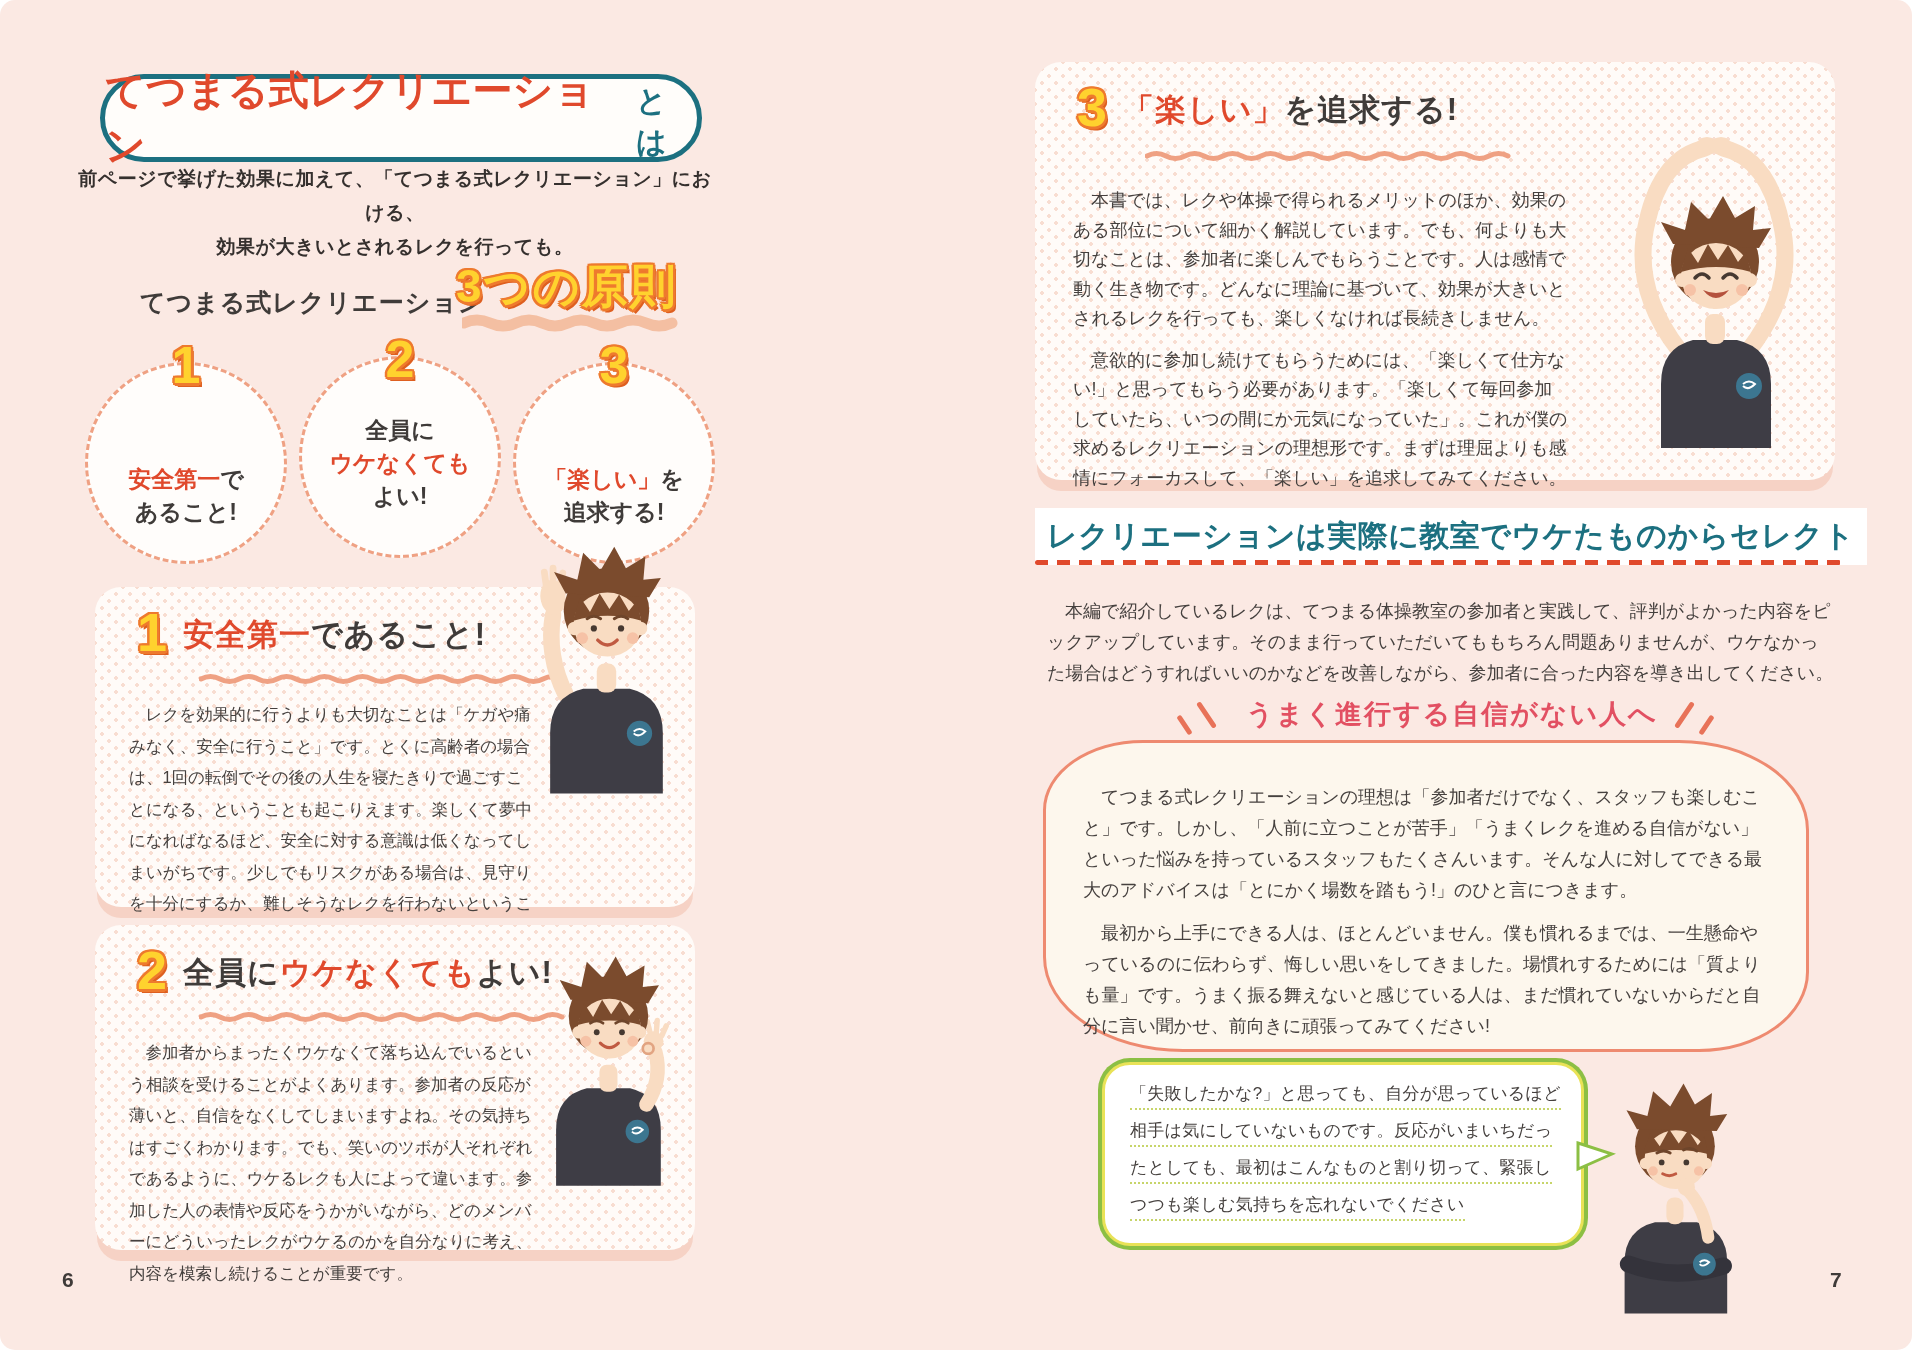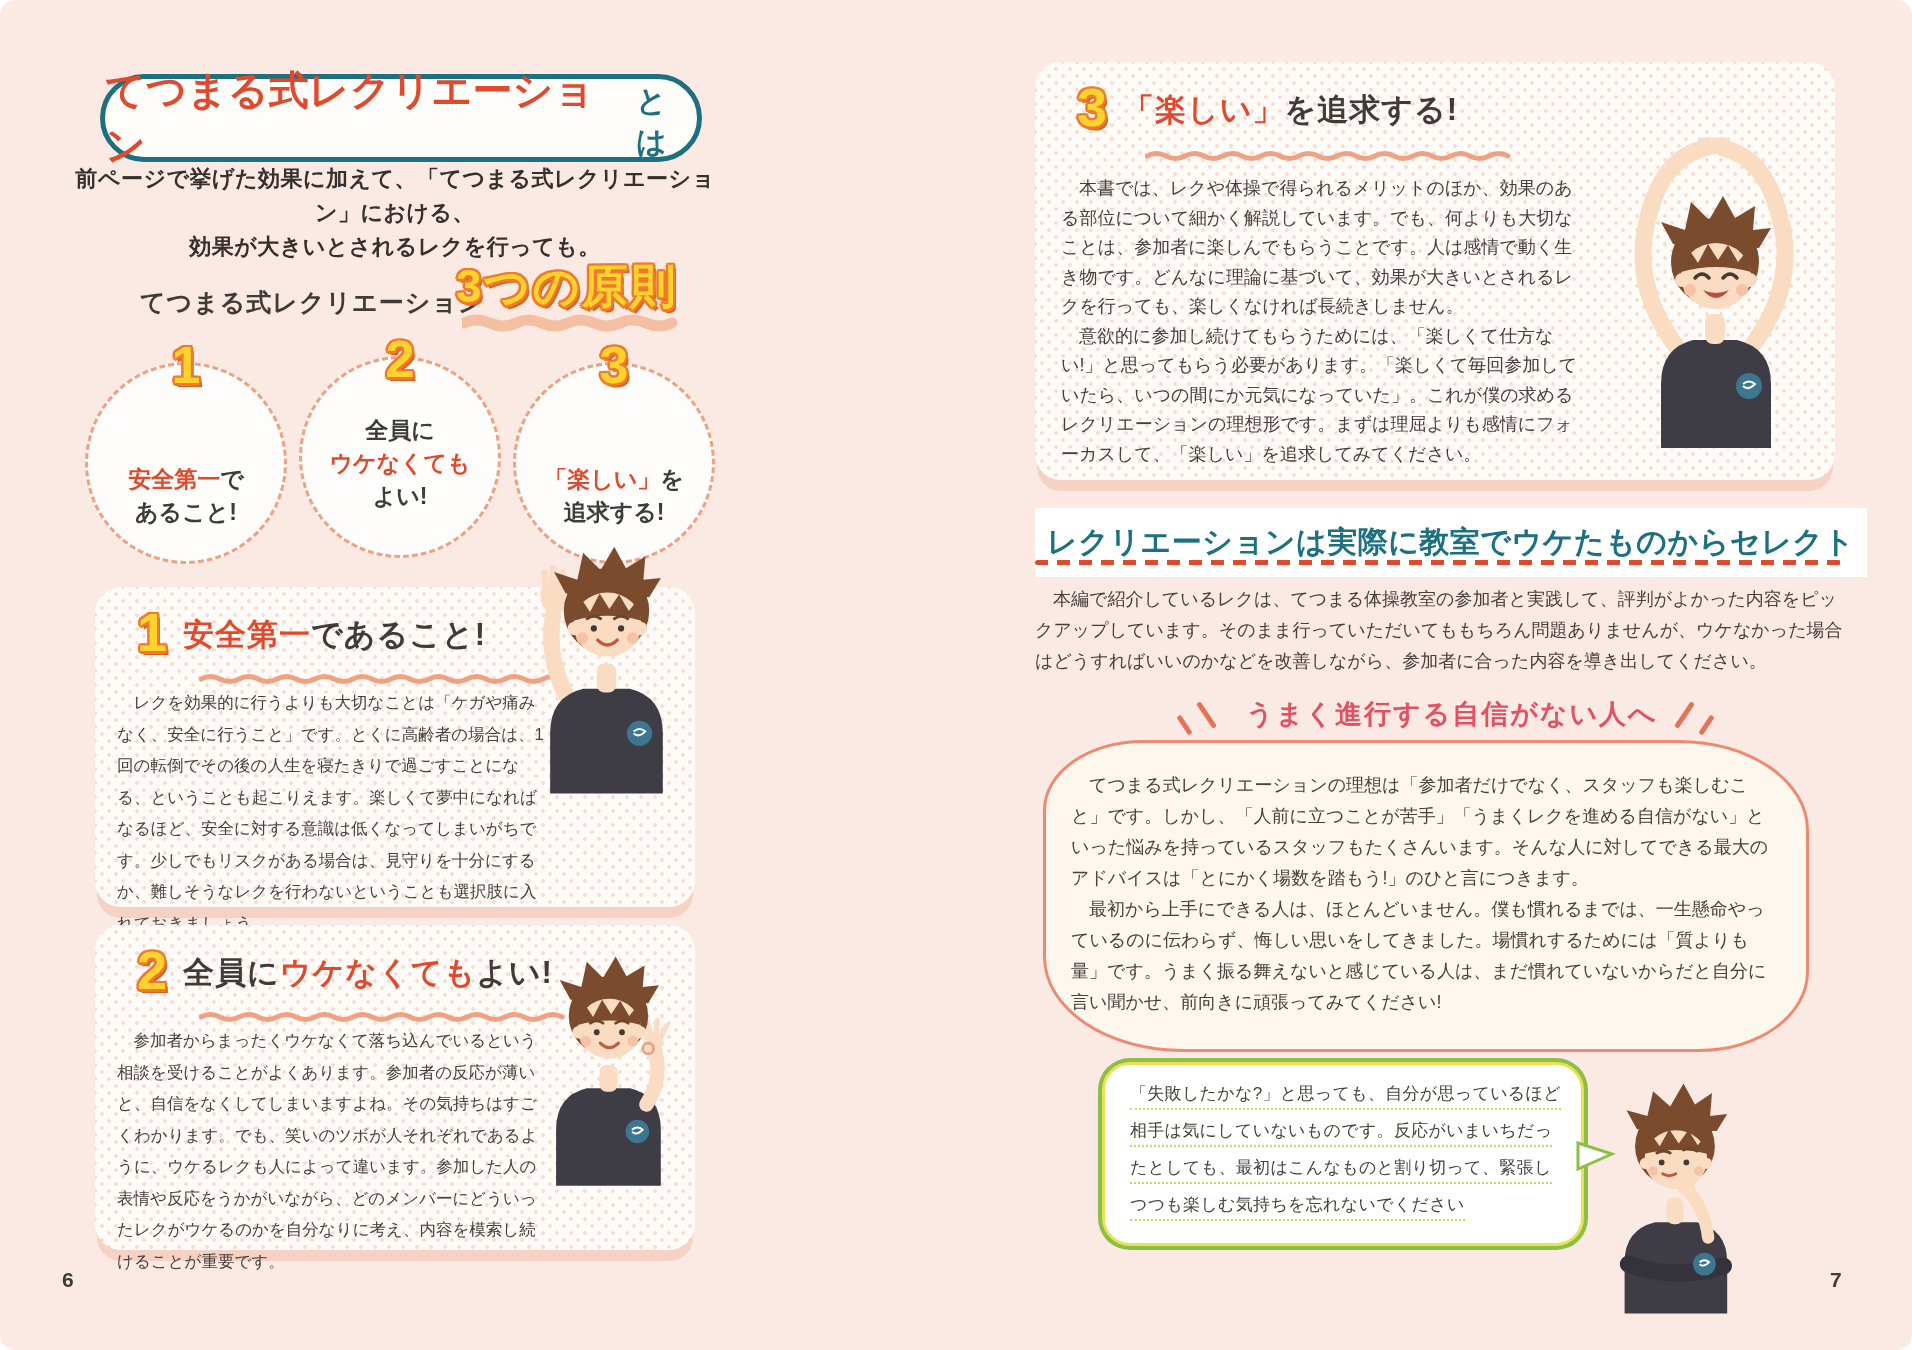--- a/index.html
+++ b/index.html
@@ -6,21 +6,21 @@
   .spread{position:relative;width:1912px;height:1350px;background:#fbe9e3;overflow:hidden;
           font-family:"Liberation Sans","DejaVu Sans",sans-serif;color:#3f3b39;border-radius:15px;}
   .abs{position:absolute;}
 
   
   .title-capsule{left:100px;top:74px;width:592px;height:78px;border:5px solid #1c7080;border-radius:46px;
                  background:#fffdfa;display:flex;align-items:center;justify-content:center;gap:5px;}
   .tc-main{font-size:40px;font-weight:900;color:#e0492c;}
   .tc-suffix{font-size:30px;font-weight:900;color:#1c7080;padding-top:8px;}
 
-  .intro{left:70px;top:162px;width:650px;text-align:center;font-size:22px;font-weight:700;
+  .intro{left:70px;top:162px;width:650px;text-align:center;font-size:19px;font-weight:700;
          line-height:34px;color:#35302e;letter-spacing:.5px;}
 
   .principles{left:120px;top:260px;width:600px;height:80px;}
   .pr-prefix{position:absolute;left:20px;top:26px;font-size:25px;font-weight:800;letter-spacing:1px;}
   .pr-big{position:absolute;left:336px;top:-4px;font-size:46px;letter-spacing:2px;}
   .swoosh{position:absolute;left:342px;top:52px;}
 
   .num-outline{font-weight:900;color:#ffd22e;
      text-shadow:2.5px 0 #ee7a2e,-2.5px 0 #ee7a2e,0 2.5px #ee7a2e,0 -2.5px #ee7a2e,
                  1.8px 1.8px #ee7a2e,-1.8px 1.8px #ee7a2e,1.8px -1.8px #ee7a2e,-1.8px -1.8px #ee7a2e,
@@ -39,35 +39,35 @@
      box-shadow:0 13px 0 -2px #f6d2c5;}
   .box1{left:95px;top:587px;width:600px;height:320px;}
   .box2{left:95px;top:925px;width:600px;height:325px;}
   .box3{left:1035px;top:62px;width:800px;height:418px;}
 
   .sec-head{position:absolute;left:42px;top:18px;display:flex;align-items:center;gap:16px;}
   .sec-num{font-size:54px;line-height:1;}
   .sec-title{font-size:31px;font-weight:800;letter-spacing:1px;color:#3f3b39;padding-top:6px;}
   .wave{position:absolute;left:104px;top:84px;}
   .sec-body{position:absolute;left:22px;top:100px;width:434px;font-size:16.5px;line-height:31.5px;color:#45403e;}
-  .sec-body p,.rp p{margin:0;text-indent:1em;}
+  .sec-body p,.rp p{margin:12px;text-indent:1em;}
   .box3 .sec-body{left:26px;top:112px;width:520px;font-size:18px;line-height:29.5px;}
   .box3 .wave{left:110px;top:86px;}
 
   .man{position:absolute;}
   .man1{right:4px;top:-46px;width:170px;}
   .man2{right:8px;top:26px;width:158px;}
   .man3{right:26px;top:56px;width:190px;}
   .man4{left:1598px;top:1076px;width:152px;}
 
   .pagenum{font-size:21px;font-weight:700;color:#3f3b39;}
   .pn-left{left:62px;top:1268px;} .pn-right{left:1830px;top:1268px;}
 
   
-  .teal-head{left:1035px;top:508px;background:#ffffff;padding:14px 12px;font-size:30px;font-weight:800;
+  .teal-head{left:1035px;top:508px;background:#ffffff;padding:8px 12px;font-size:30px;font-weight:800;
              color:#1c7080;letter-spacing:.5px;white-space:nowrap;}
   .dash-line{left:1035px;top:560px;width:806px;height:5px;border-radius:3px;
              background:repeating-linear-gradient(90deg,#e0492c 0 13px,transparent 13px 22px);}
   .select-body{left:1035px;top:584px;width:812px;font-size:18px;line-height:31px;color:#45403e;}
 
   .advice-head{left:1246px;top:696px;width:400px;text-align:center;font-size:27px;font-weight:800;
                color:#e25062;letter-spacing:2px;white-space:nowrap;}
   .slash{position:absolute;width:5px;height:30px;background:#e87258;border-radius:3px;}
 
   .bubble{left:1043px;top:740px;width:760px;height:306px;background:#fdf7ed;border:3px solid #ee8a70;

